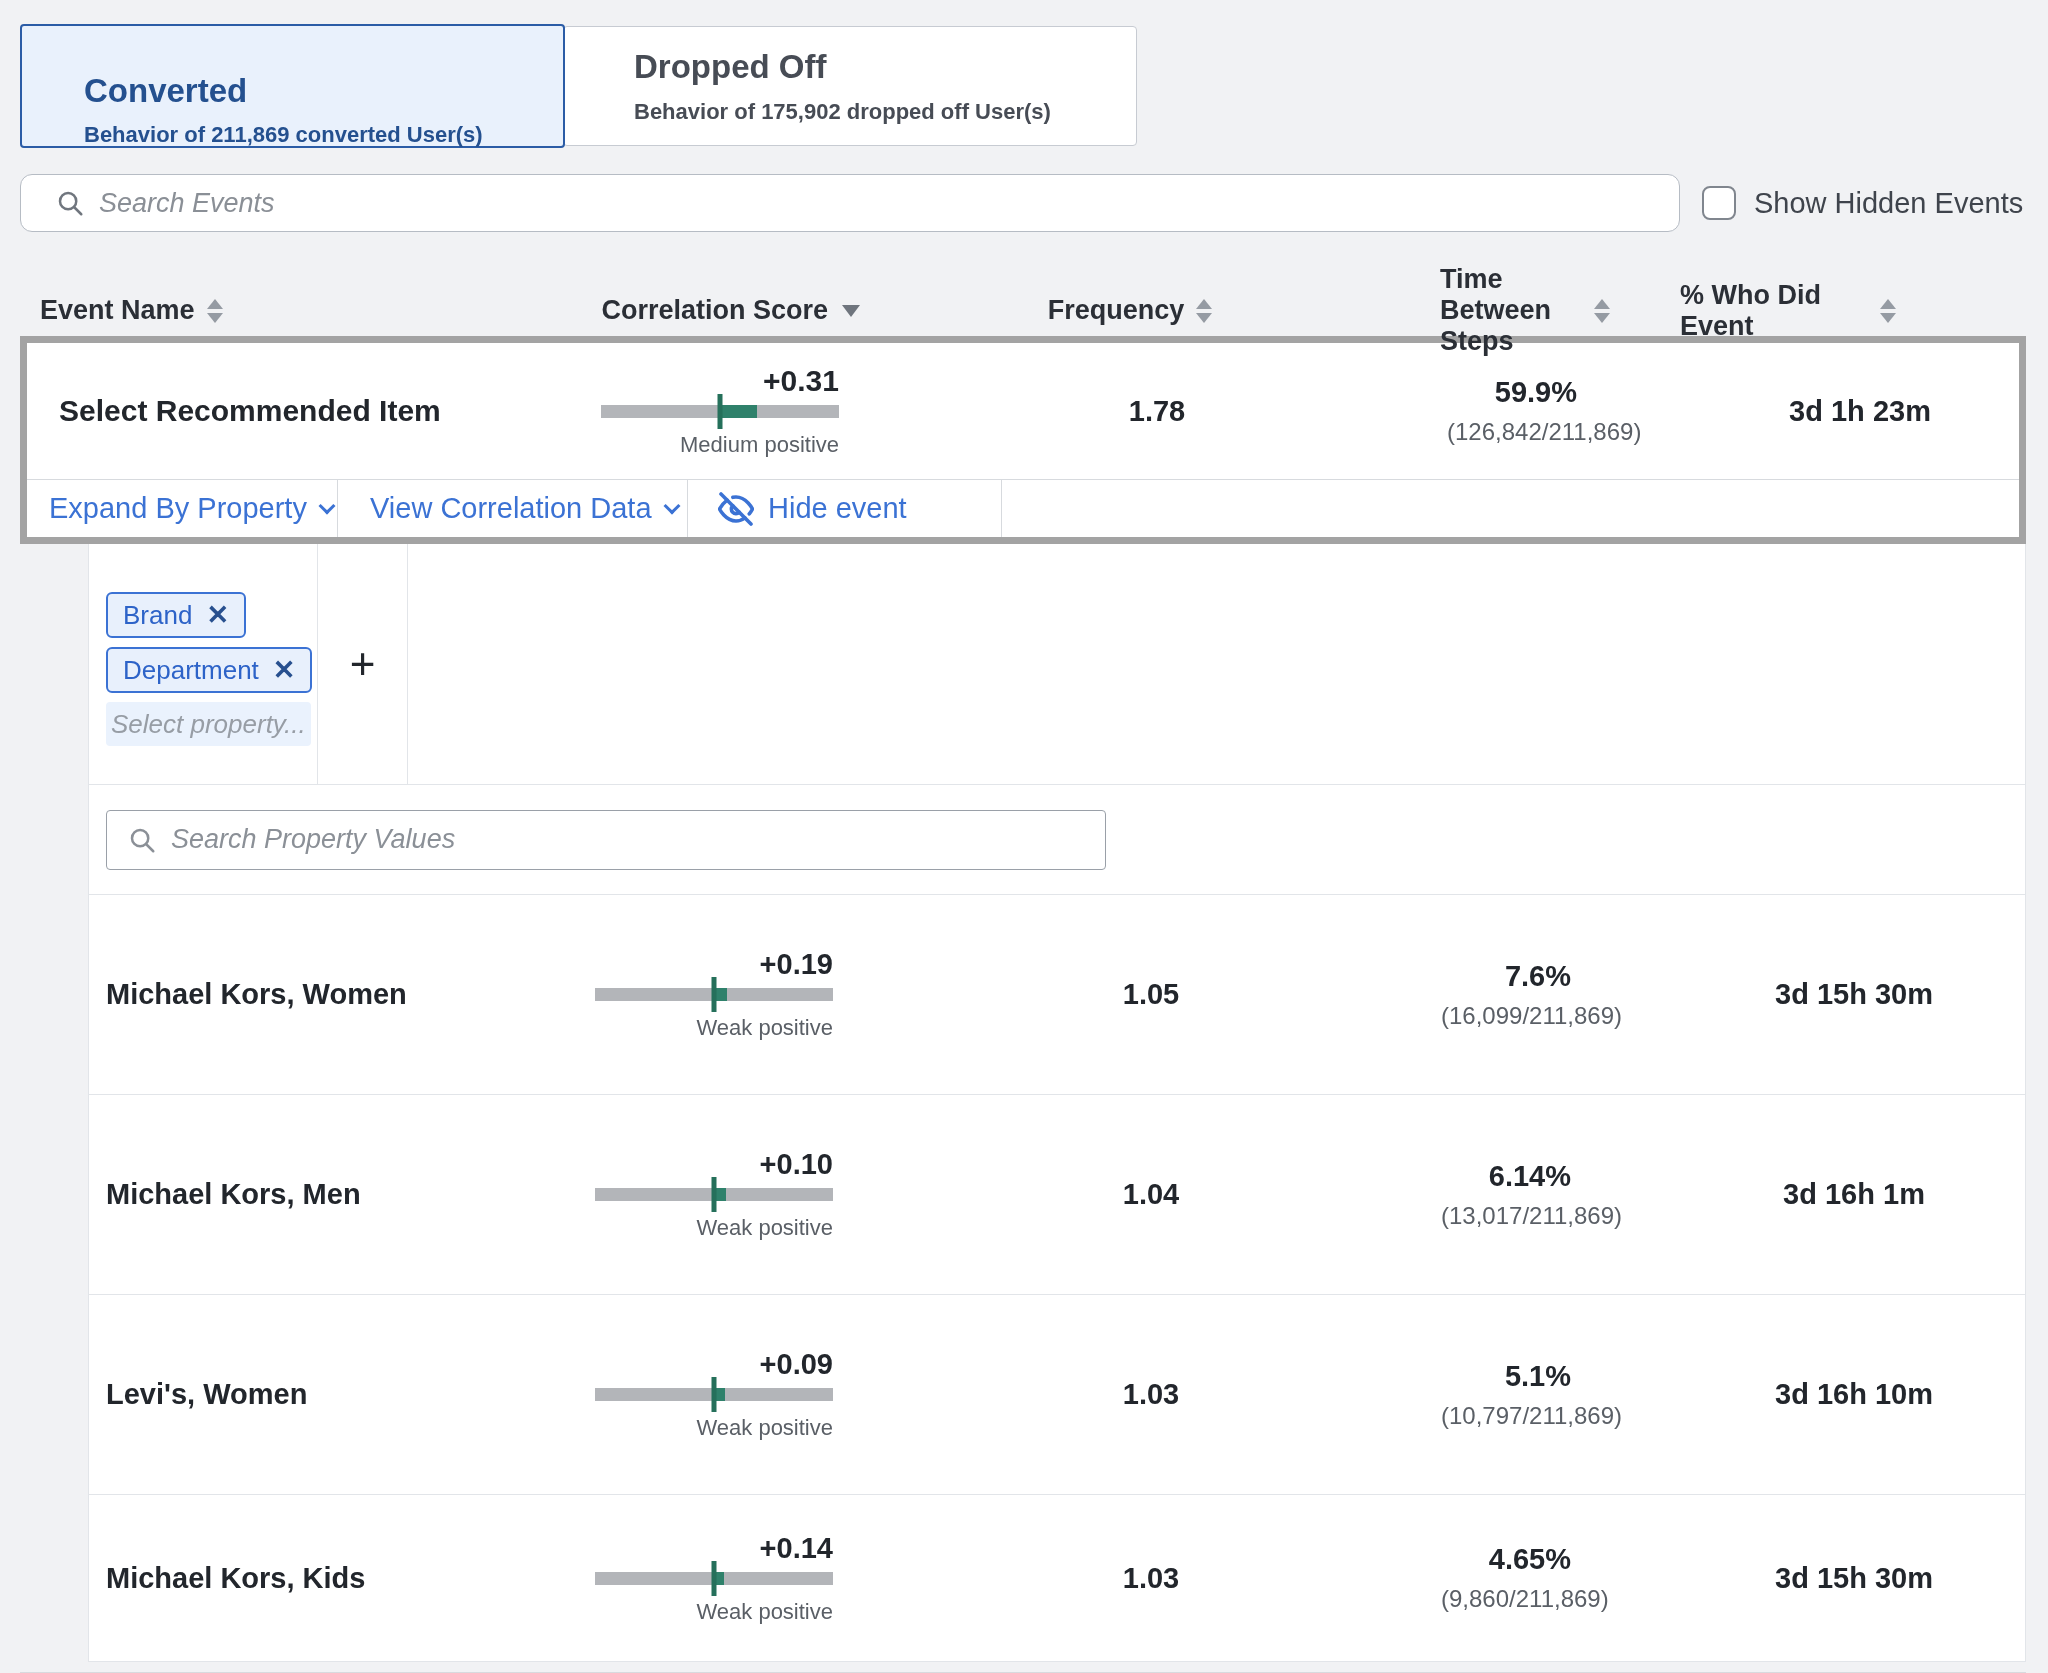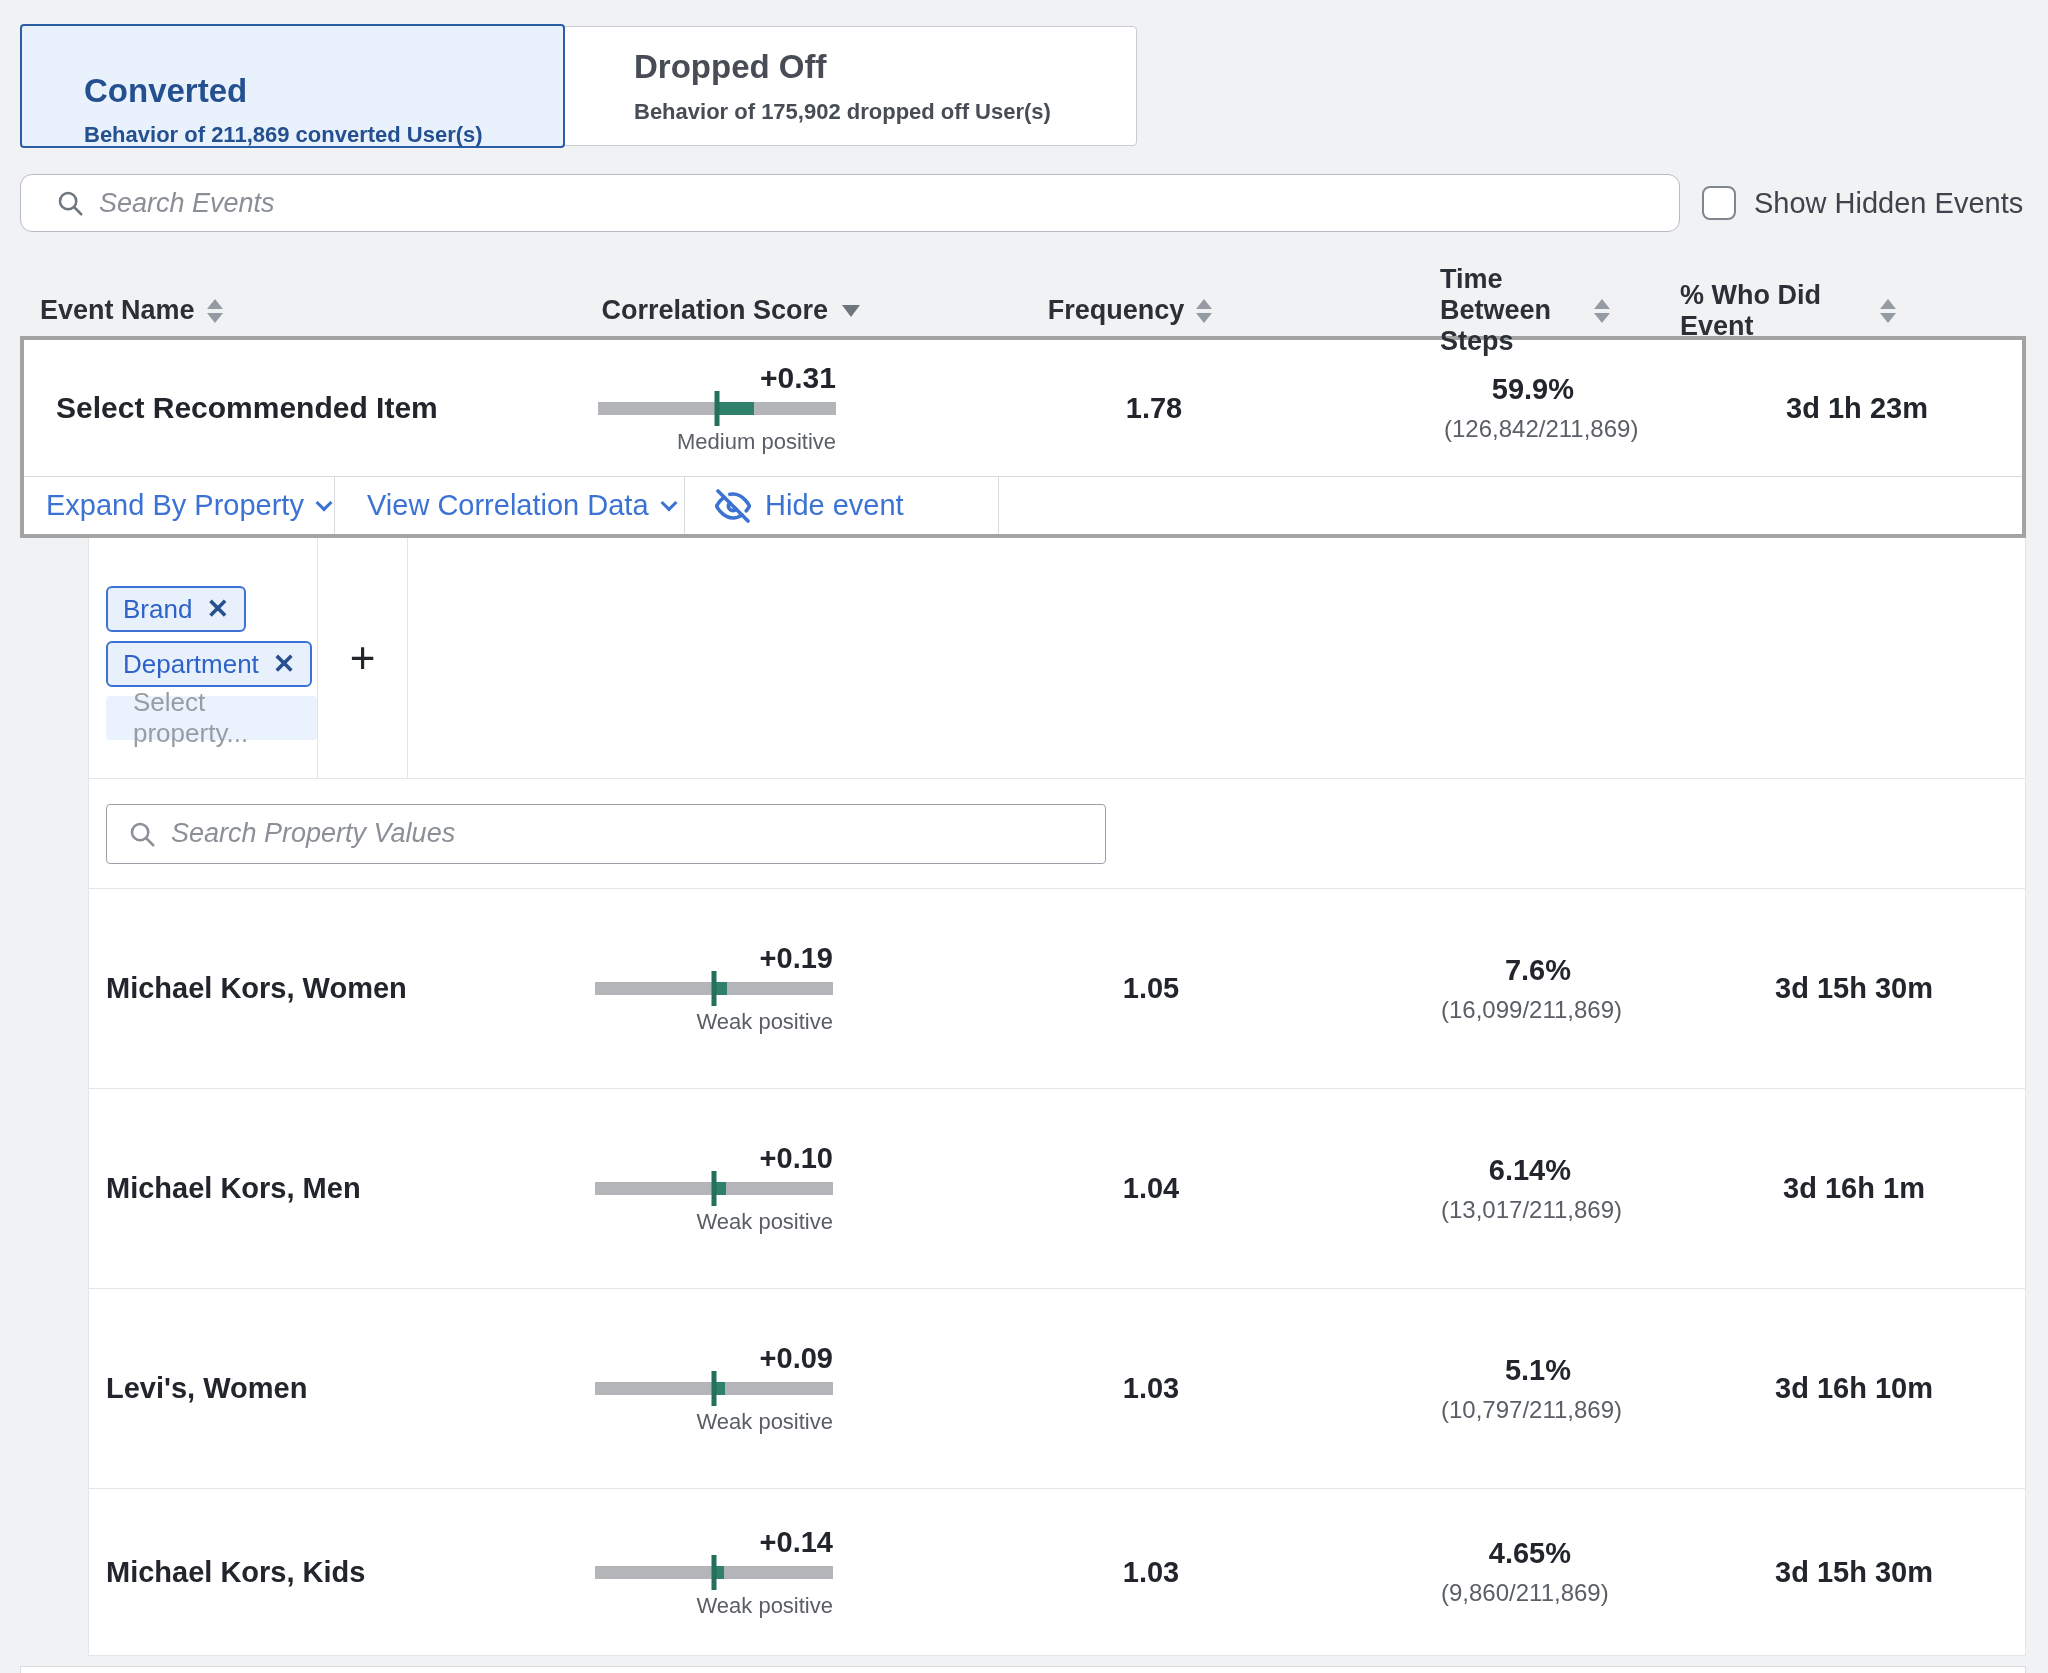--- a/index.html
+++ b/index.html
@@ -51,21 +51,21 @@
   .hc-corr { justify-content:flex-end; }
   .hc-freq { justify-content:center; padding-right:40px; }
   .hc-who  { justify-content:center; padding-right:130px; }
   .hc-time { justify-content:center; padding-right:70px; }
   .sort-updown { display:inline-flex; flex-direction:column; margin-left:12px; }
   .tri-up   { width:0; height:0; border-left:8px solid transparent; border-right:8px solid transparent; border-bottom:10px solid #959ba3; margin-bottom:4px; }
   .tri-down { width:0; height:0; border-left:8px solid transparent; border-right:8px solid transparent; border-top:10px solid #959ba3; }
   .sort-single-down { width:0; height:0; border-left:9px solid transparent; border-right:9px solid transparent; border-top:12px solid #6f757d; margin-left:14px; }
 
   
-  .event-card { width:2006px; margin:10px 0 0 20px; background:#fff; border:4px solid #a3a3a3; }
+  .event-card { width:2006px; margin:10px 0 0 20px; background:#fff; border:7px solid #a3a3a3; }
   .event-main { height:136px; align-items:center; }
   .cell-name { padding-left:32px; font-size:30px; font-weight:700; color:#22262c; }
   .cell-corr { padding-right:28px; }
   .corr-value { text-align:right; font-size:30px; font-weight:700; color:#22262c; }
   .corr-bar { position:relative; width:238px; height:13px; background:#b3b5b9; margin:7px 0 0 auto; }
   .corr-fill { position:absolute; left:50%; top:0; height:13px; background:#2f816b; }
   .corr-tick { position:absolute; left:50%; top:-11px; width:5px; height:35px; background:#25705b; transform:translateX(-50%); }
   .corr-label { text-align:right; margin-top:14px; font-size:22px; color:#5a5f66; }
   .cell-freq { text-align:center; font-size:29px; font-weight:700; color:#22262c; }
   .cell-who { text-align:right; padding-right:110px; }
@@ -89,23 +89,23 @@
   .property-panel { width:1938px; margin-left:88px; background:#fff; border:1px solid #e2e5e9; border-top:none; }
   .chips-section { display:flex; height:240px; }
   .chips-cell { width:229px; border-right:1px solid #e2e5e9; padding:48px 0 0 17px; }
   .chip {
     display:inline-flex; align-items:center; height:46px; padding:0 15px;
     border:2px solid #3b72d4; background:#e8f0fc; border-radius:6px;
     color:#2d63c8; font-size:26px; margin-bottom:9px; cursor:pointer;
   }
   .chip-x { margin-left:14px; font-weight:700; color:#28508f; font-size:27px; cursor:pointer; }
   .chip-placeholder {
-    display:inline-flex; align-items:center; height:44px; padding:0 27px;
+    display:inline-flex; align-items:center; height:44px; padding:0 5px;
     background:#eaf2fd; border-radius:4px;
-    color:#979da5; font-size:26px; cursor:pointer;
+    color:#979da5; font-size:26px; font-style:italic; cursor:pointer;
   }
   .add-cell { width:90px; border-right:1px solid #e2e5e9; display:flex; align-items:center; justify-content:center; }
   .add-btn { font-size:44px; color:#22262c; font-weight:400; cursor:pointer; line-height:1; }
   .chips-rest { flex:1; }
 
   .search-values-section { border-top:1px solid #e2e5e9; height:110px; display:flex; align-items:center; padding-left:17px; }
   .prop-search-input {
     width:1000px; height:60px; background:#fff;
     border:1px solid #9aa0a8; border-radius:4px;
     display:flex; align-items:center; padding-left:20px;

